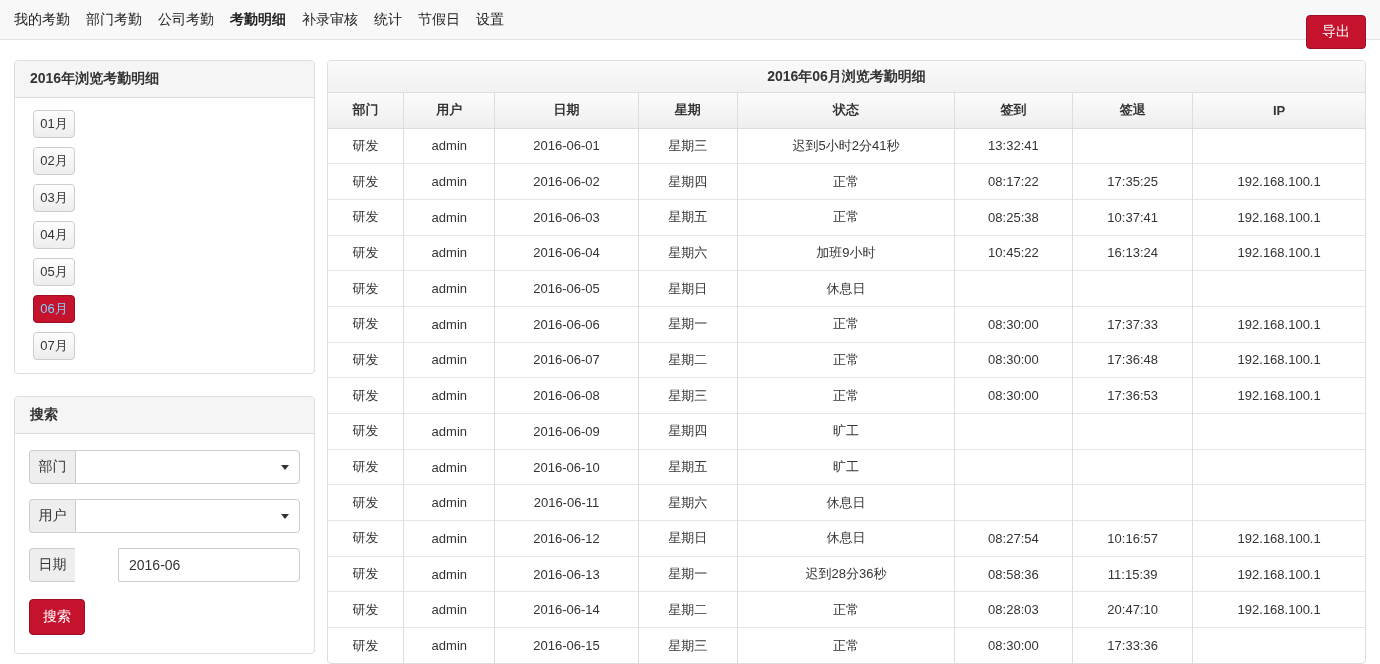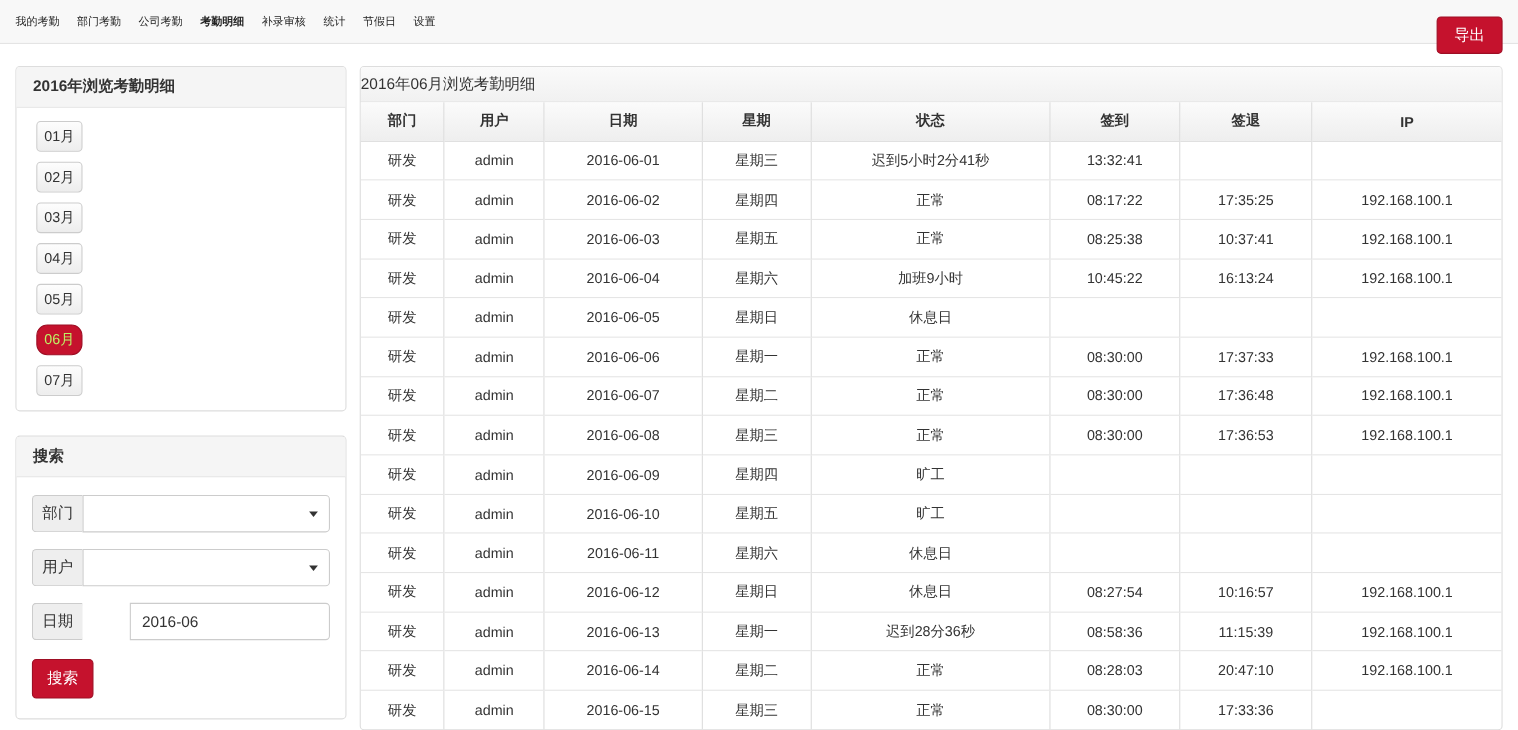--- a/index.html
+++ b/index.html
@@ -4,59 +4,59 @@
 <style>
   :root { --accent:#c5122d; --border:#dddddd; --text:#333333; }
   * { box-sizing:border-box; margin:0; padding:0; }
   html,body { margin:0; background:#fff; }
   body { font-family:"Liberation Sans","DejaVu Sans",sans-serif; color:var(--text); }
   .app { width:1380px; height:664px; position:relative; overflow:hidden; background:#fff; }
 
   
   .nav { height:40px; background:#f8f8f8; border-bottom:1px solid #e4e4e4;
          display:flex; align-items:center; padding:0 14px 0 6px; }
-  .nav-item { font-size:10px; color:#222; padding:0 8px; text-decoration:none; cursor:pointer; white-space:nowrap; }
+  .nav-item { font-size:14px; color:#222; padding:0 8px; text-decoration:none; cursor:pointer; white-space:nowrap; }
   .nav-item.active { font-weight:bold;text-align:center; }
   .export-btn { margin-left:auto; background:var(--accent); color:#fff; border:1px solid #9e0e24;
                 border-radius:4px; padding:7px 15px; font-size:14px; cursor:pointer;margin-top:24px; }
 
   
   .page { display:flex; gap:12px; padding:20px 14px 0 14px; }
   .sidebar { width:301px; flex-shrink:0; }
   .main { flex:1; min-width:0; }
 
   .panel { border:1px solid var(--border); border-radius:4px; background:#fff; }
   .panel-heading { background:#f5f5f5; padding:9px 15px; font-weight:bold; font-size:14px;
                    color:#333; border-bottom:1px solid var(--border); border-radius:3px 3px 0 0; }
 
   
   .month-panel { margin-bottom:22px; }
   .month-body { padding:12px 15px 13px 18px; display:flex; flex-wrap:wrap; gap:9px 14px;flex-direction:column; }
   .month-btn { width:42px; padding:4px 0; text-align:center; font-size:13px; color:#333;
                border:1px solid #ccc; border-radius:4px; background:linear-gradient(#fdfdfd,#ededed);
                cursor:pointer; font-family:inherit; }
-  .month-btn.active { background:var(--accent); border-color:#9e0e24; color:#bef264;border-radius:10px; }
+  .month-btn.active { background:var(--accent); border-color:#9e0e24; color:#7dd3fc; }
 
   
   .search-body { padding:16px 14px 18px 14px; }
   .input-group { display:flex; height:34px; margin-bottom:15px; }
   .addon { width:46px; display:flex; align-items:center; justify-content:center; background:#eee;
            border:1px solid #ccc; border-right:0; border-radius:4px 0 0 4px; font-size:14px; color:#333; }
   .select-box { flex:1; position:relative; border:1px solid #ccc; border-radius:0 4px 4px 0;
                 background:#fff; cursor:pointer; }
   .select-value { position:absolute; left:10px; top:7px; font-size:14px; color:#333; }
   .caret { position:absolute; right:10px; top:50%; margin-top:-2px; width:0; height:0;
            border-left:4px solid transparent; border-right:4px solid transparent; border-top:5px solid #333; }
   .text-input { flex:1; min-width:0; border:1px solid #ccc; border-radius:0 4px 4px 0;
                 padding:0 10px; font-size:14px; color:#333; outline:none; font-family:inherit;margin-left:43px; }
   .search-btn { background:var(--accent); color:#fff; border:1px solid #9e0e24; border-radius:4px;
                 padding:8px 13px; font-size:14px; cursor:pointer; margin-top:2px; font-family:inherit; }
 
   
-  .table-title { height:32px; line-height:31px; font-weight:normal; font-size:14px;
+  .table-title { height:32px; line-height:31px; text-align:center; font-weight:bold; font-size:14px;
                  color:#333; background:linear-gradient(#fafafa,#f1f1f1); border-bottom:1px solid var(--border);
                  border-radius:3px 3px 0 0; }
   .att-table { width:100%; border-collapse:collapse; table-layout:fixed; }
   .att-table th { height:35px; font-size:13px; font-weight:bold; color:#333; text-align:center;
                   background:linear-gradient(#fbfbfb,#eeeeee); border-bottom:1px solid var(--border);
                   border-left:1px solid var(--border); }
   .att-table th:first-child { border-left:none; }
   .att-table td { height:35.7px; font-size:13px; color:#333; text-align:center; padding:0;
                   border-left:1px solid var(--border); border-top:1px solid #e5e5e5;
                   white-space:nowrap; overflow:hidden; }

